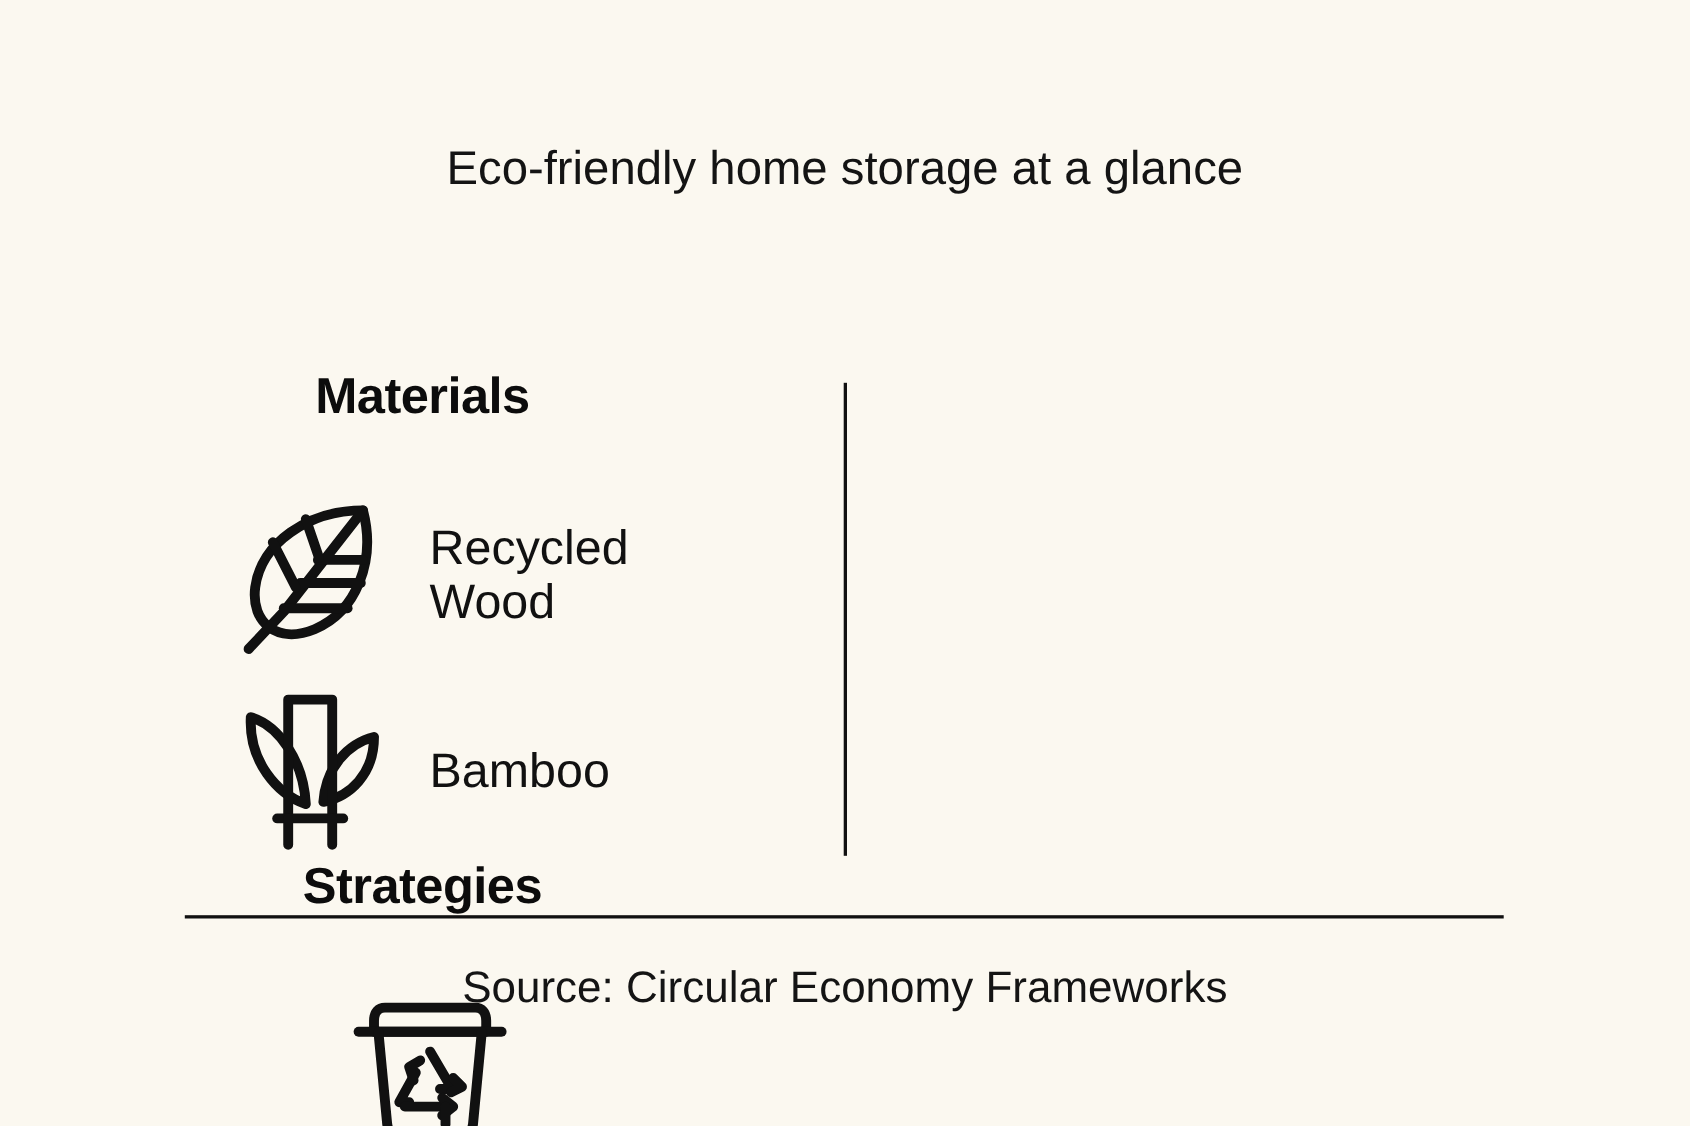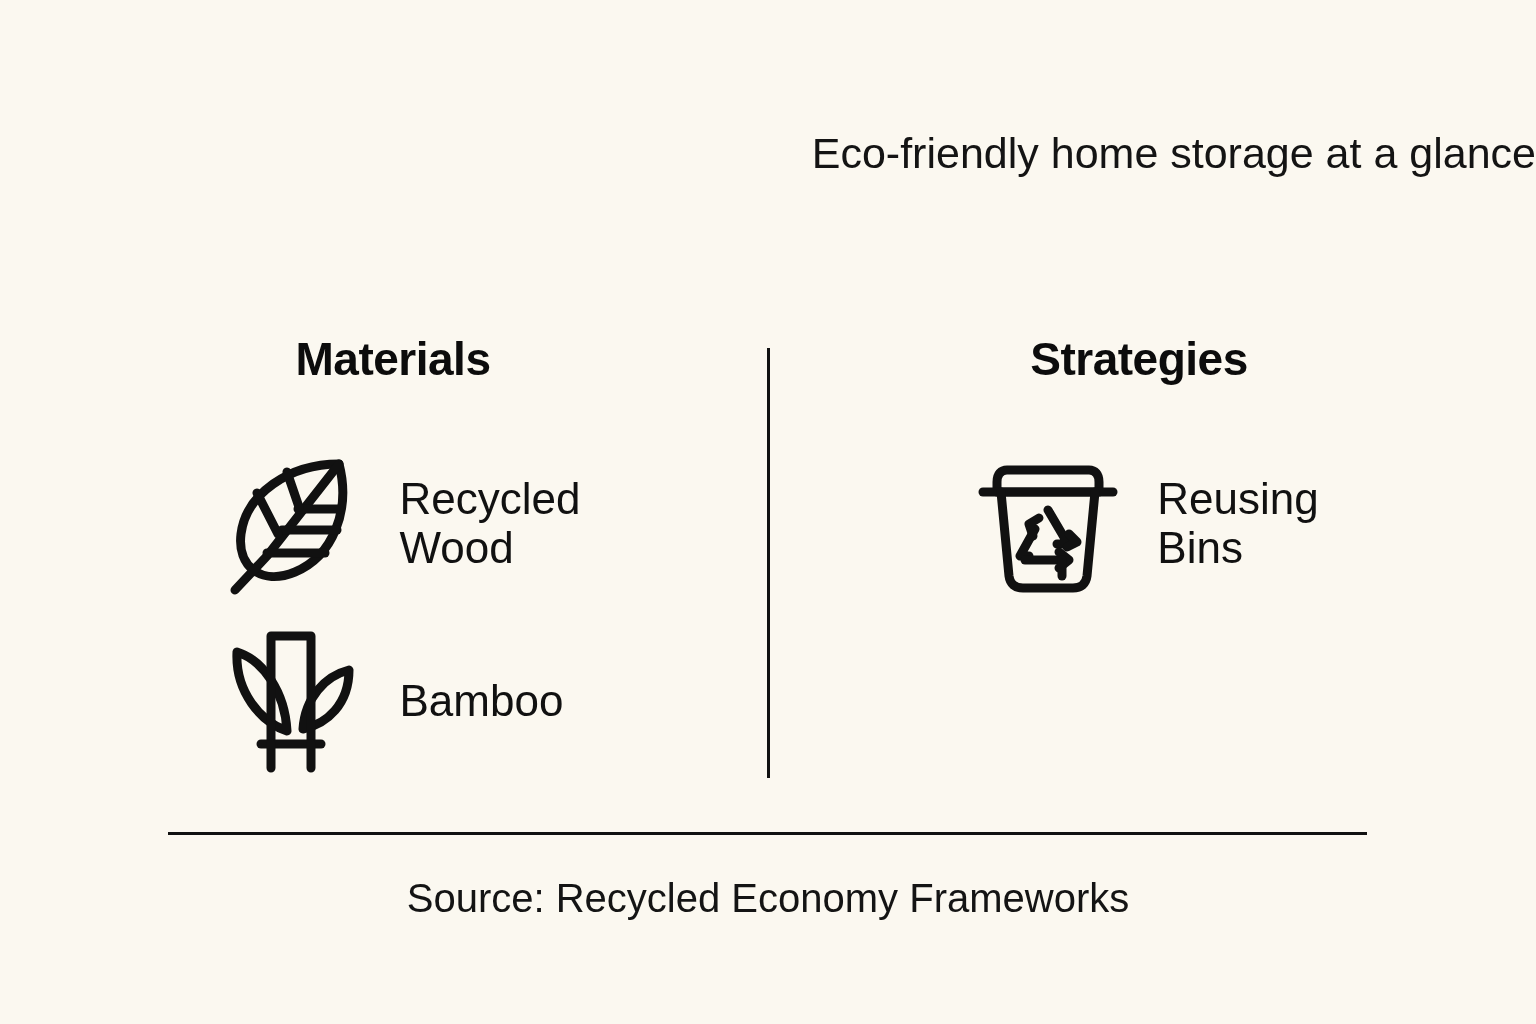--- a/index.html
+++ b/index.html
@@ -37,33 +37,31 @@
     line-height: 1.0;
     margin: 0;
     color: #0C0C0C;
   }
   .subtitle {
     font-size: 43px;
     font-weight: 400;
     line-height: 1.0;
     margin: 46px 0 0 0;
     color: #141414;
-    text-align: right;
   }
 
   
   .columns {
     position: absolute;
     top: 336px;
     left: 0;
     width: 1492px;
     height: 460px;
     display: flex;
-    flex-direction: row;
-    margin-left: 20px;
+    flex-direction: column;
   }
   .column {
     width: 768px;
     box-sizing: border-box;
     display: flex;
     flex-direction: column;
     align-items: center;
   }
   .col-head {
     font-size: 46px;
@@ -212,26 +210,24 @@
 
               <path d="M75 62 L 95 96 L 84 96"></path>
               <path d="M62 81 L 47 108 L 56 108"></path>
               <path d="M52 112 L 92 112"></path>
               <path d="M86 104 L 96 112 L 86 120"></path>
               <path d="M66 70 L 56 76 L 60 88"></path>
               <path d="M96 86 L 104 94 L 94 99"></path>
               <path d="M89 112 L 89 128"></path>
             </svg>
           </span>
-          <span class="row-label">Reusing
-Bins</span>
         </div>
 
       </div>
     </div>
   </div>
 
   <div class="divider"></div>
 
   <div class="rule"></div>
-  <div class="source">Source: Recycled Economy Frameworks</div>
+  <div class="source">Source: Circular Economy Frameworks</div>
 
 </div>
 
 </body></html>

